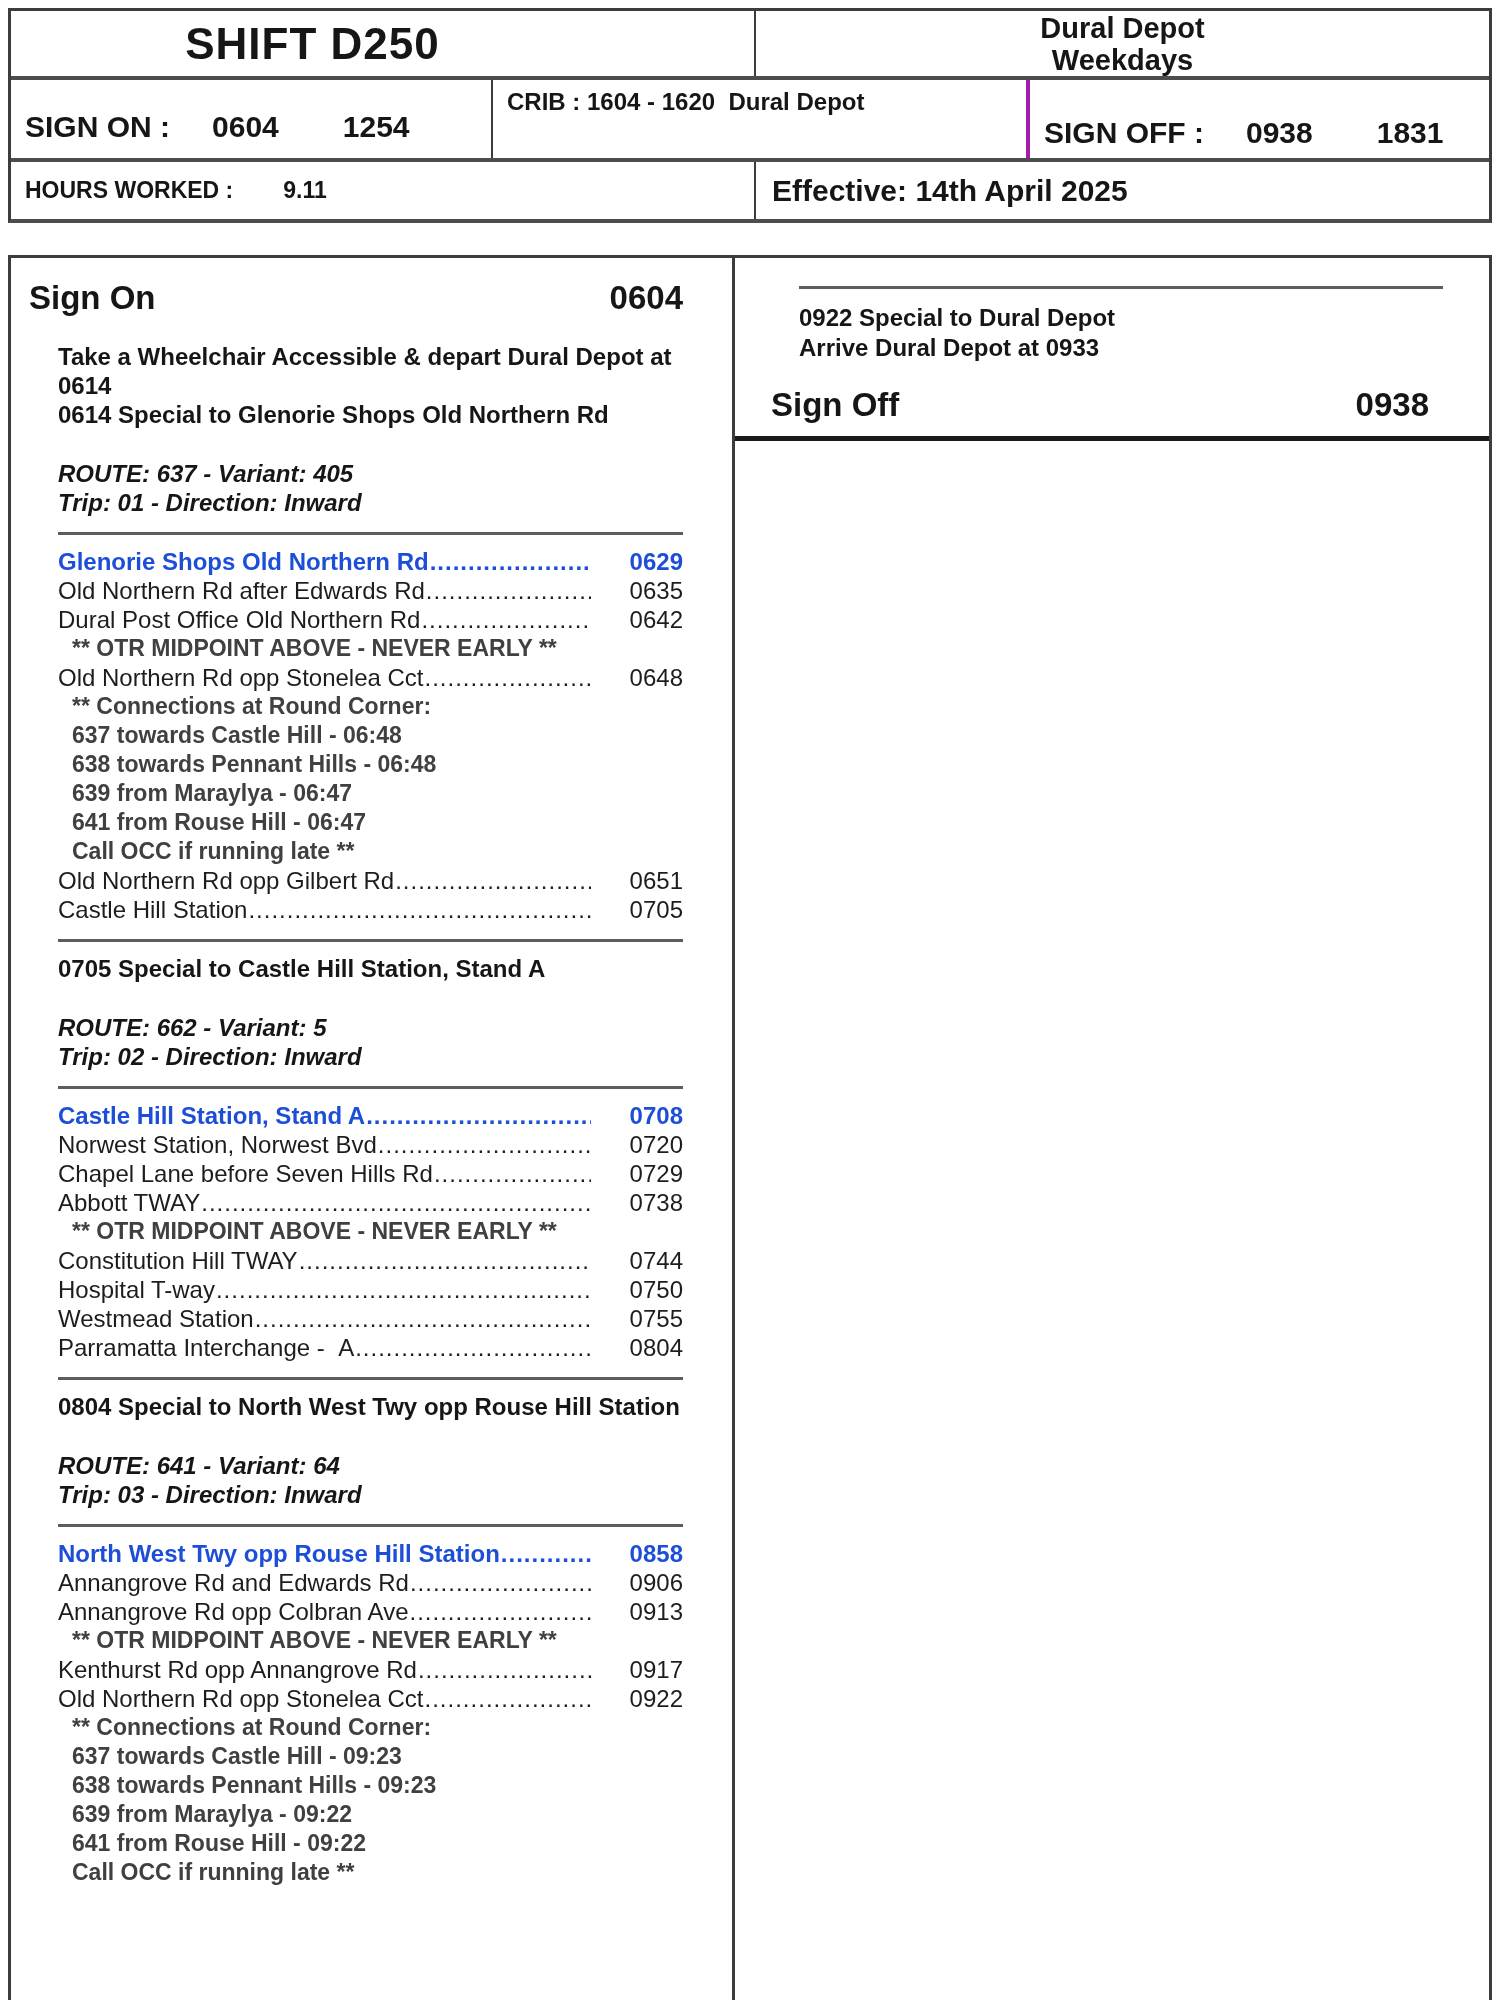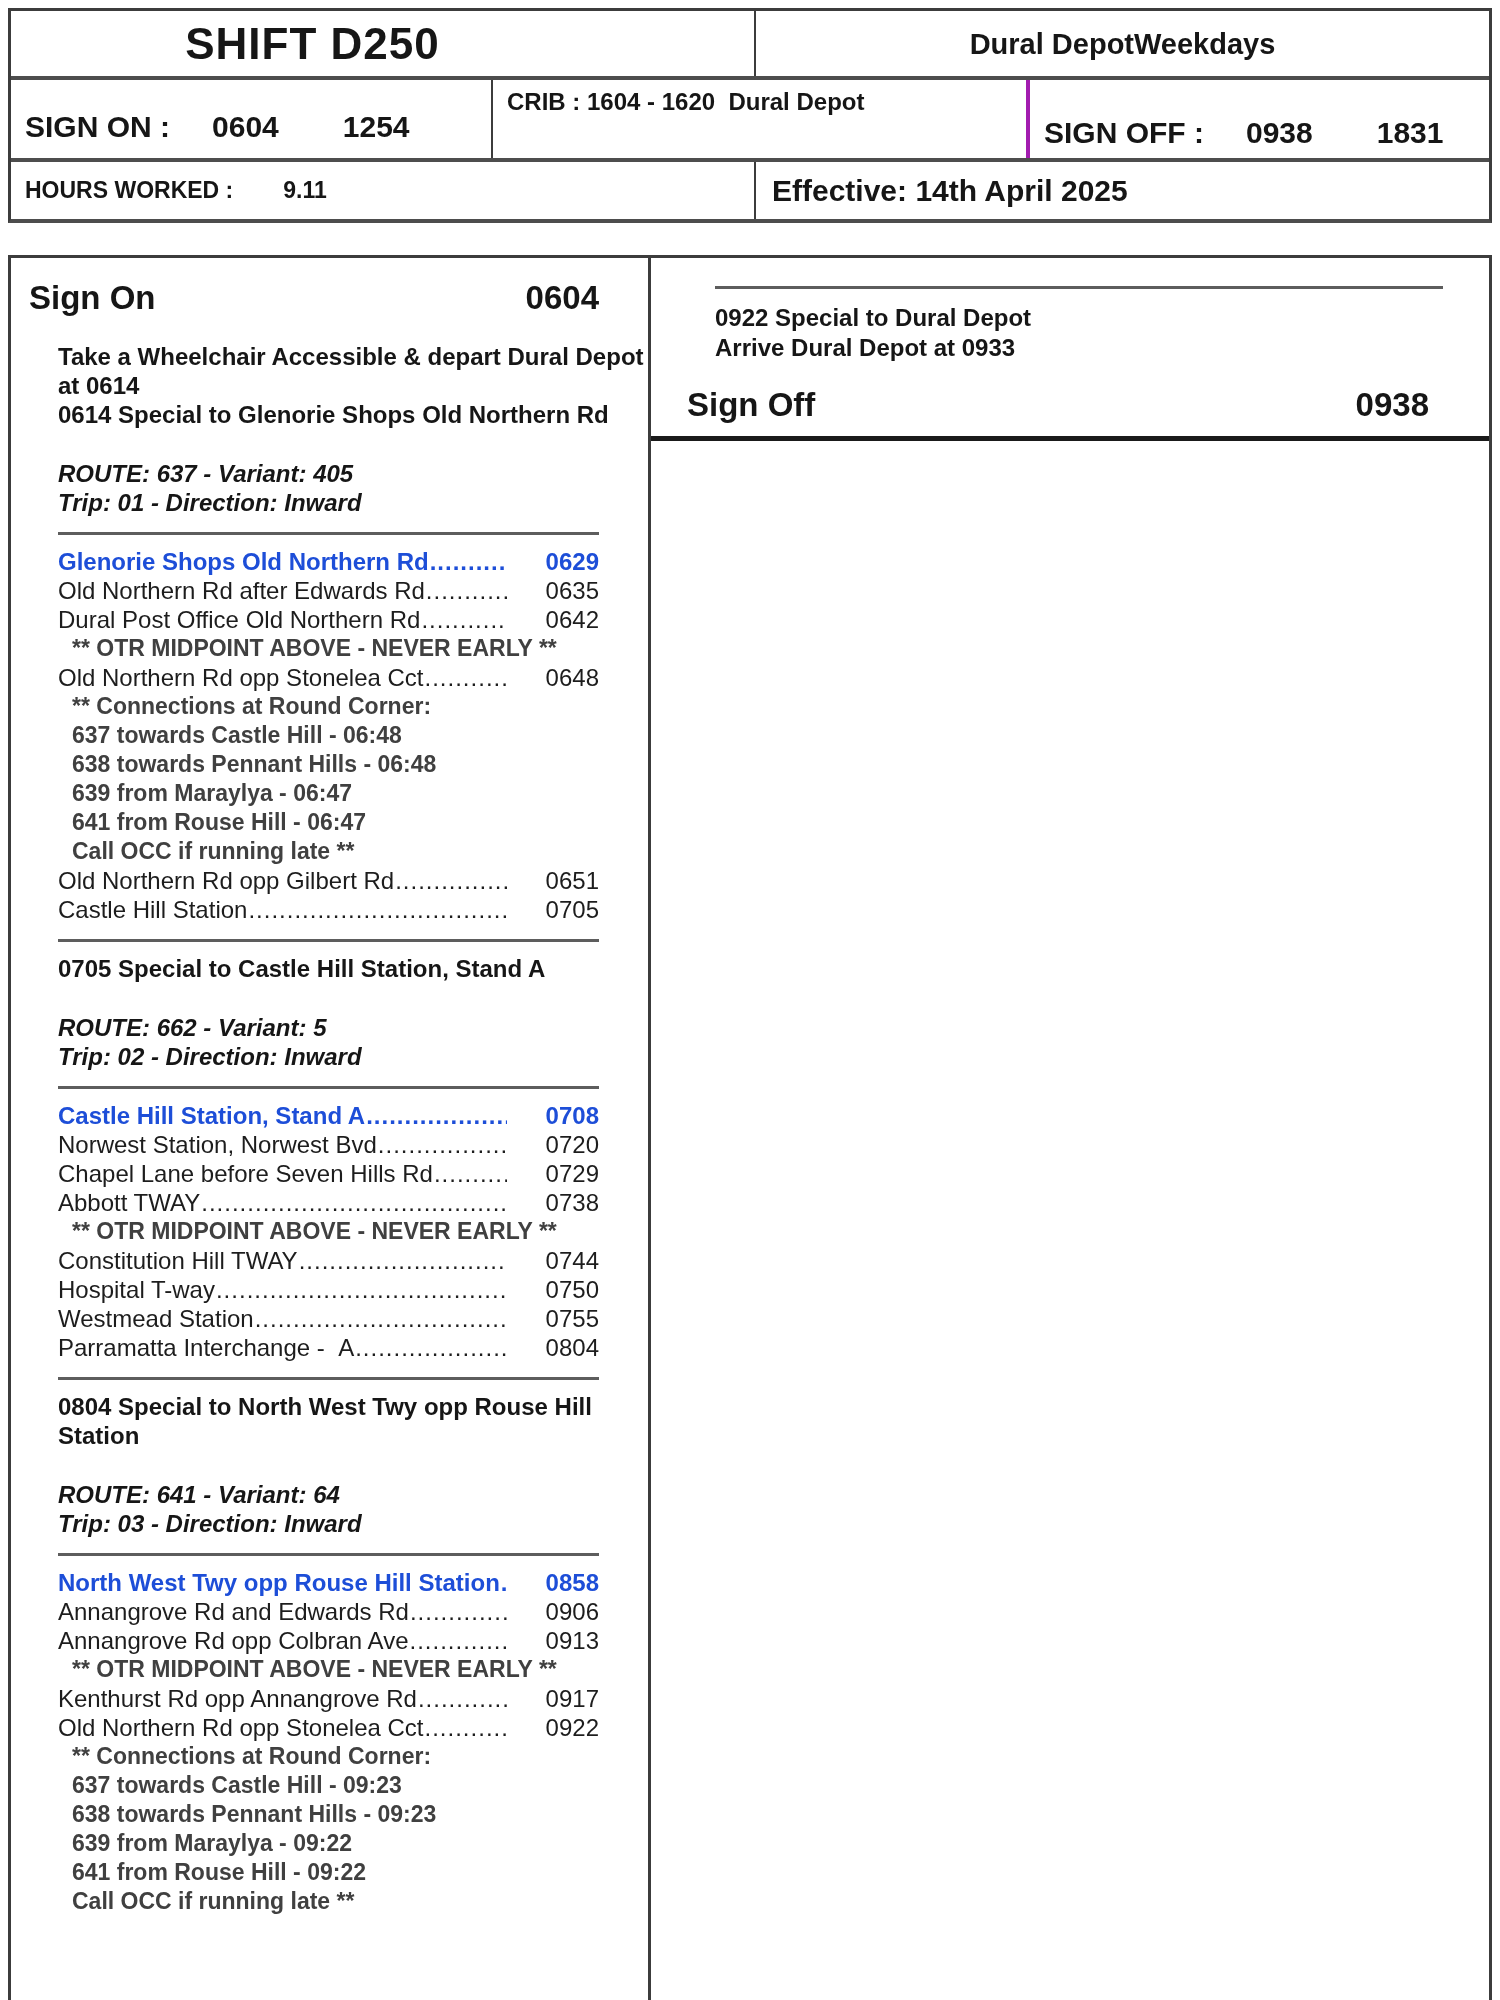--- a/index.html
+++ b/index.html
@@ -19,21 +19,21 @@
     border-bottom:4px solid #4d4d4d;
   }
   .h-row { display:flex; }
   .h-row1 { height:69px; border-bottom:4px solid #4d4d4d; }
   .h-cell-shift {
     width:745px; border-right:2px solid #3c3c3c;
     display:flex; align-items:center; justify-content:center; padding-right:140px;
     font-size:44px; font-weight:bold; letter-spacing:1px;
   }
   .h-cell-depot {
-    flex:1; display:flex; flex-direction:row; align-items:center; justify-content:center;
+    flex:1; display:flex; flex-direction:column; align-items:center; justify-content:center;
     font-size:29px; font-weight:bold; line-height:32px;
   }
   .h-row2 { height:82px; border-bottom:4px solid #4d4d4d; }
   .h-signon {
     width:482px; border-right:2px solid #3c3c3c;
     display:flex; align-items:center; padding:16px 0 0 14px;
     font-size:30px; font-weight:bold;
   }
   .h-crib {
     width:537px; border-right:4px solid #a21caf;
@@ -53,21 +53,21 @@
   }
   .h-hours-val { margin-left:50px; }
   .h-eff {
     flex:1; display:flex; align-items:center; padding-left:16px;
     font-size:30px; font-weight:bold;
   }
 
   
   .main { position:absolute; left:8px; top:255px; width:1484px; height:1745px; display:flex; }
   .left-box {
-    width:643px;
+    width:727px;
     border-left:3px solid #3c3c3c; border-top:3px solid #3c3c3c; border-right:3px solid #3c3c3c;
     padding:22px 3px 0 18px;
   }
   .right-box { flex:1; border-top:3px solid #3c3c3c; border-right:3px solid #3c3c3c; }
 
   
   .heading-row {
     display:flex; justify-content:space-between; align-items:baseline;
     margin-right:46px; font-size:33px; font-weight:bold; line-height:36px;
   }

